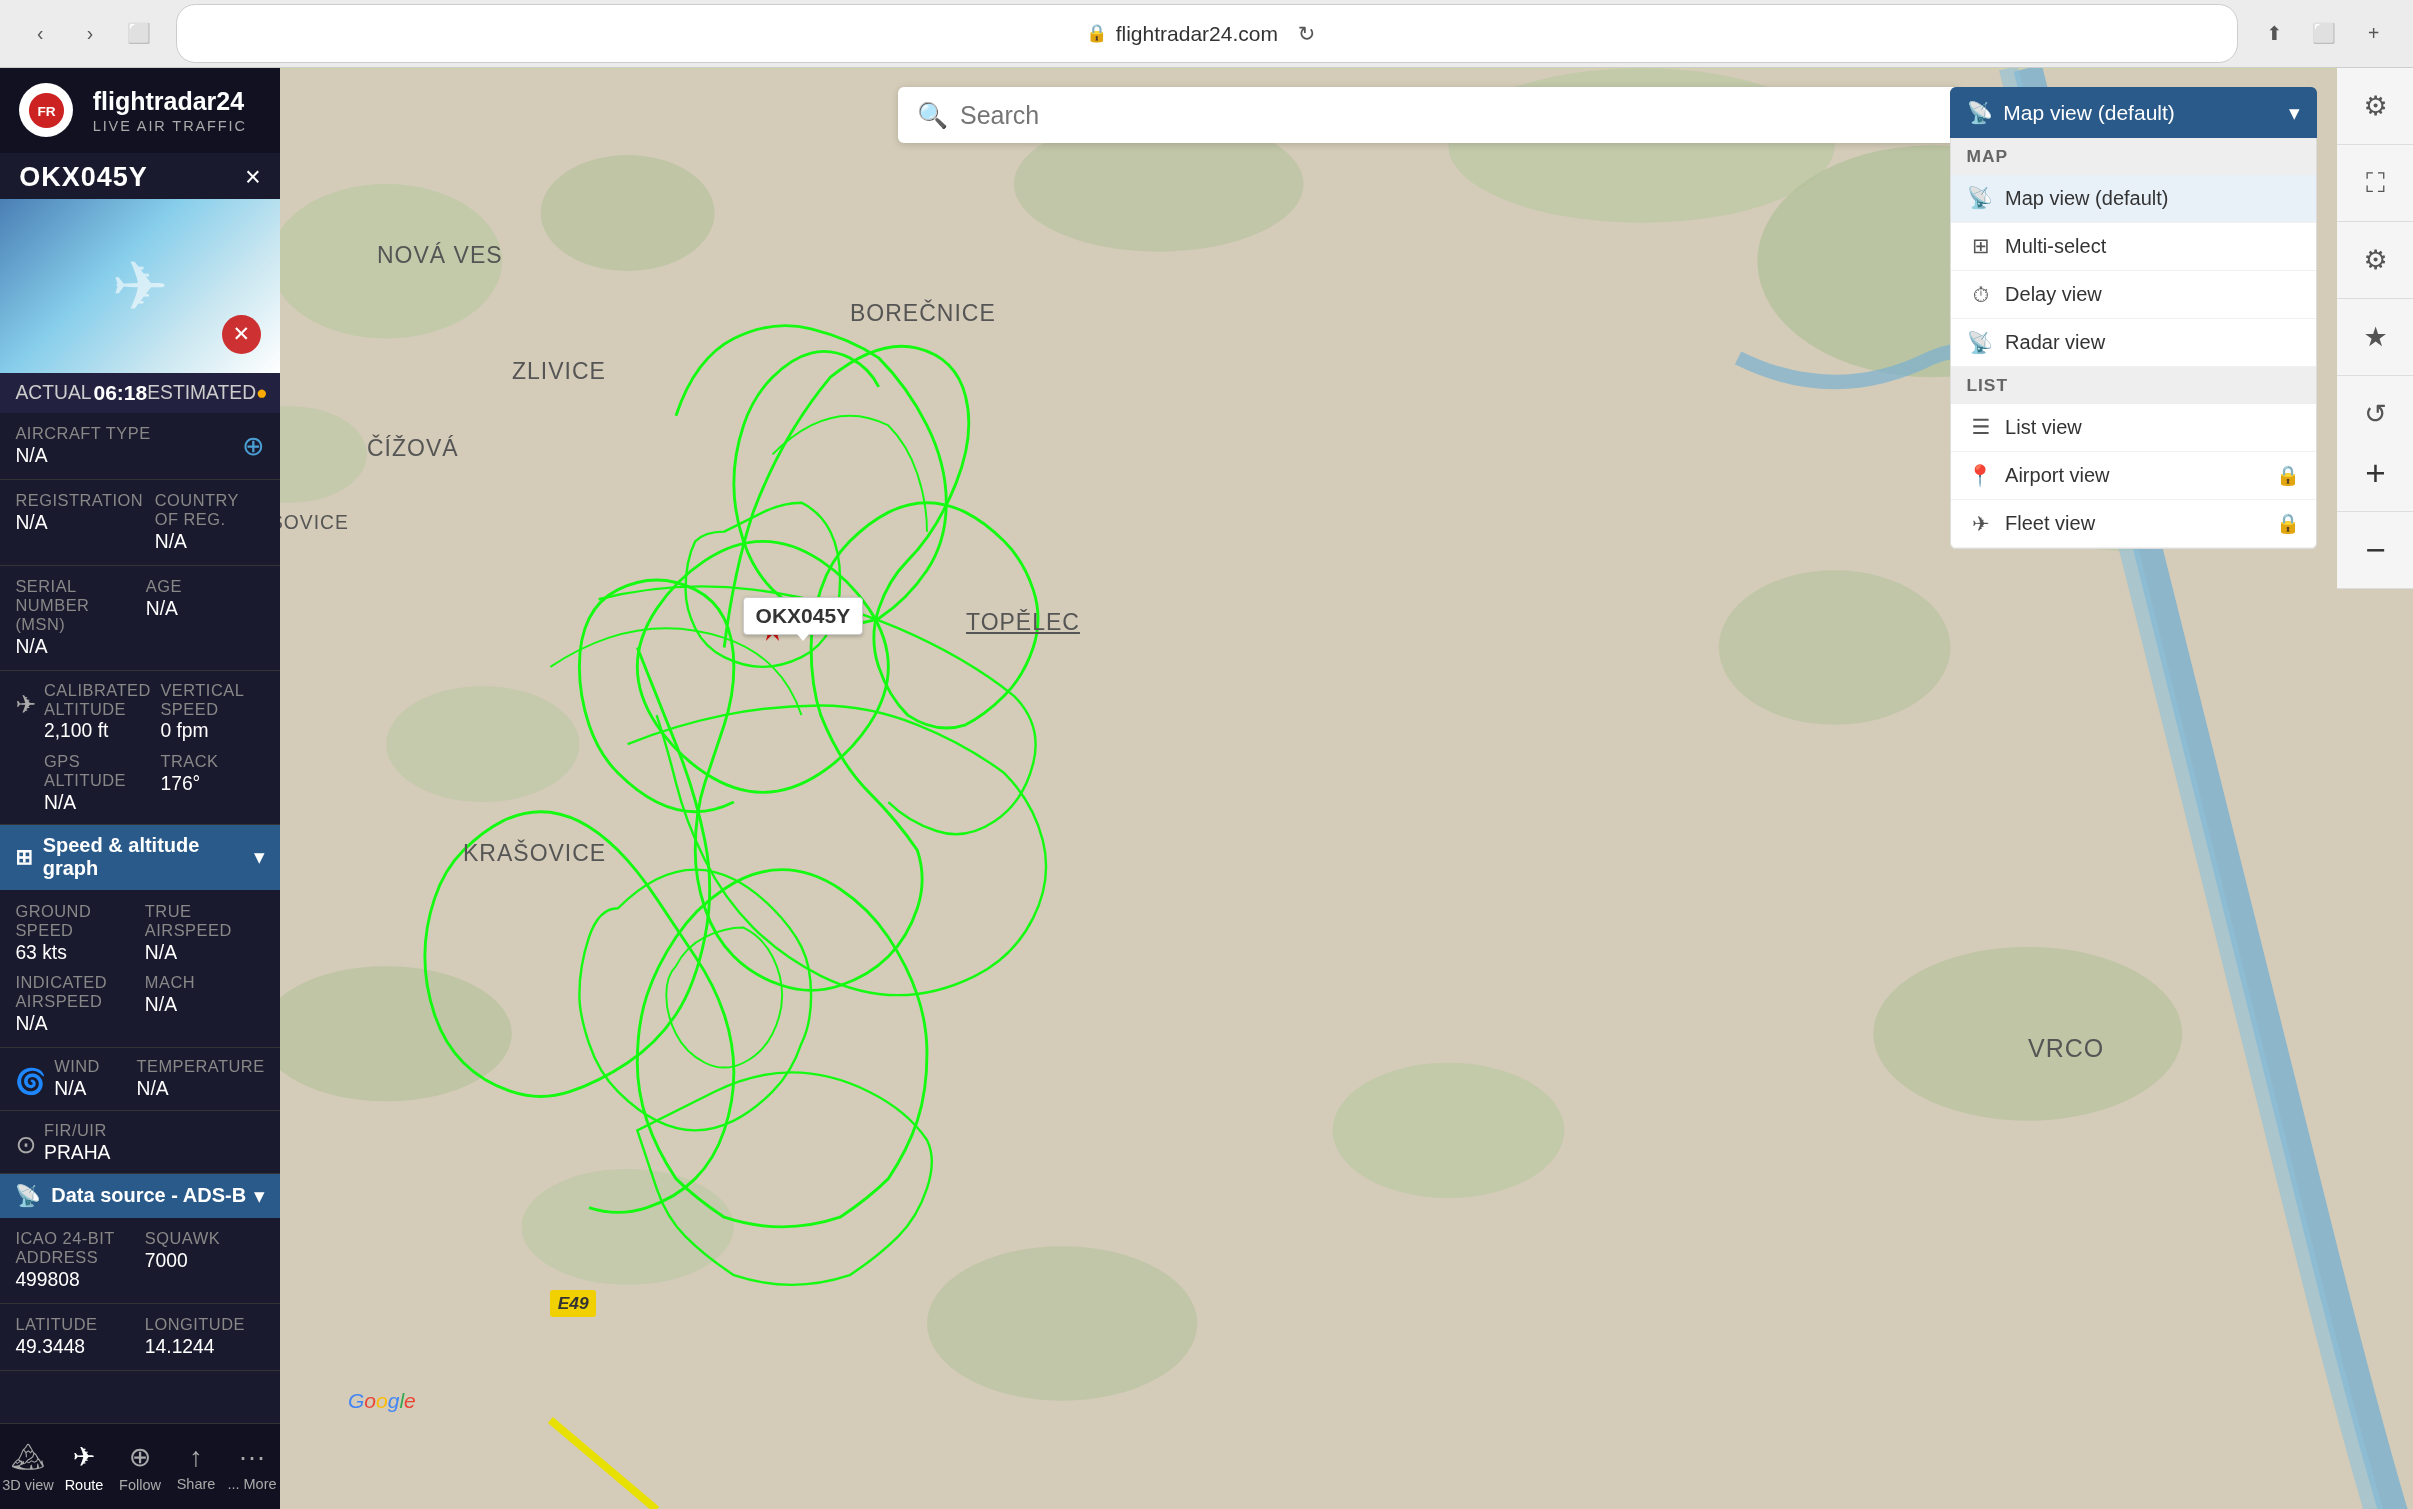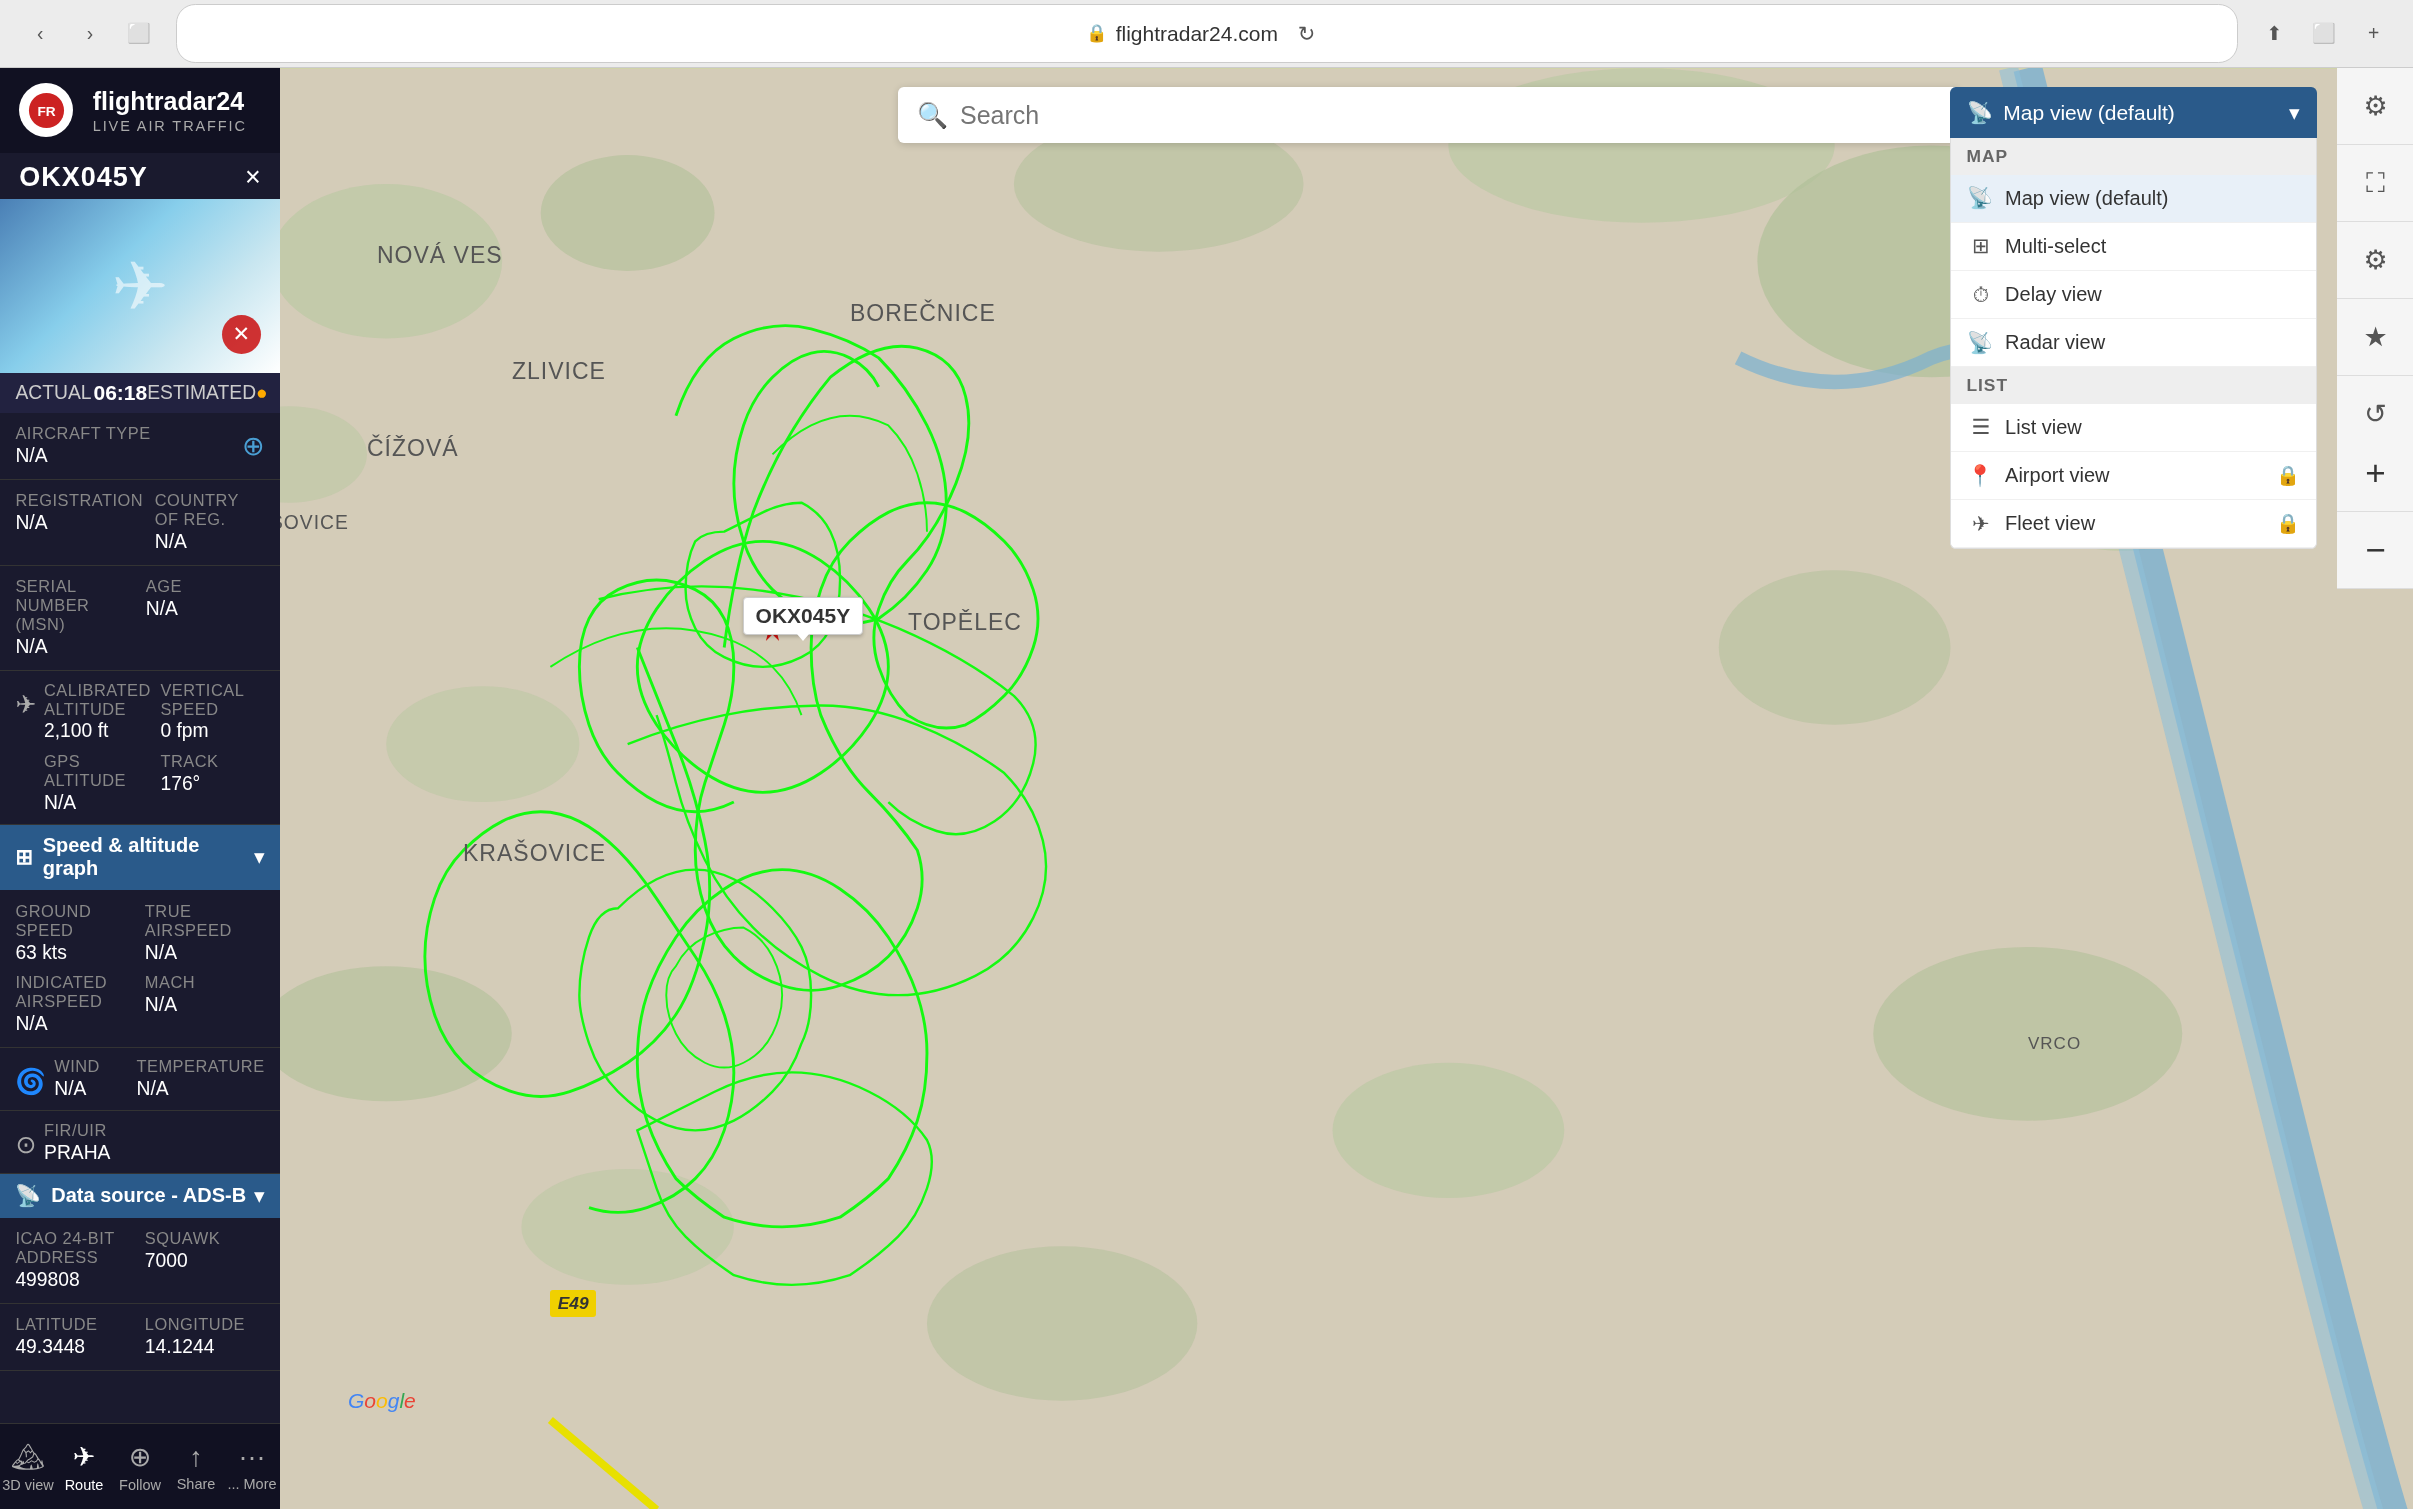--- a/index.html
+++ b/index.html
@@ -299,25 +299,25 @@
 
         <path d="M 640 870 Q 660 850 680 840 Q 700 830 720 830 Q 740 830 760 840 Q 780 850 800 870 Q 820 890 830 910 Q 840 930 840 960 Q 840 990 830 1010 Q 820 1040 800 1060 Q 780 1080 760 1090 Q 740 1100 720 1100 Q 700 1100 680 1090 Q 660 1080 640 1060 Q 620 1040 610 1010 Q 600 980 600 960 Q 600 930 610 900 Q 620 870 640 870 Z" stroke="#00ff00" stroke-width="2.5" fill="none"></path>
         <path d="M 700 930 Q 710 910 730 900 Q 750 890 770 890 Q 790 900 800 920 Q 810 940 810 960 Q 810 980 800 1000 Q 790 1020 770 1030 Q 750 1040 730 1030 Q 710 1020 700 1000 Q 690 980 690 960 Q 690 940 700 930 Z" stroke="#00ff00" stroke-width="2" fill="none"></path>
         <path d="M 660 1100 Q 700 1080 740 1060 Q 780 1040 820 1040 Q 860 1040 900 1060 Q 940 1080 960 1110 Q 970 1130 960 1160 Q 950 1190 930 1210 Q 910 1230 880 1250 Q 850 1260 820 1260 Q 790 1260 760 1250 Q 730 1230 710 1210 Q 690 1190 680 1160 Q 670 1130 660 1100 Z" stroke="#00ff00" stroke-width="2.5" fill="none"></path>
       </g>
     </svg>
 
     <div class="map-label" style="top: 174px; left: 377px;">NOVÁ VES</div>
     <div class="map-label" style="top: 290px; left: 512px;">ZLIVICE</div>
     <div class="map-label" style="top: 232px; left: 850px;">BOREČNICE</div>
-    <div class="map-label" style="top: 541px; left: 908px;">TOPĚLEC</div>
+    <div class="map-label" style="top: 541px; left: 966px; text-decoration: underline;">TOPĚLEC</div>
     <div class="map-label" style="top: 772px; left: 463px;">KRAŠOVICE</div>
     <div class="map-label" style="top: 367px; left: 367px;">Čížová</div>
     <div class="map-label" style="top: 444px; left: 270px; font-size:19.3px;">ŠOVICE</div>
-    <div class="map-label" style="top: 966px; left: 2028px; font-size:17px;">Vrco</div>
+    <div class="map-label" style="top: 966px; left: 2028px; font-size:25px;">Vrco</div>
 
     <div style="position:absolute; bottom:193px; left:550px; background:#f0d000; color:#333; font-size:17.4px; font-weight:700; padding:2.9px 7.7px; border-radius:2.9px; z-index:15;font-style:italic;">E49</div>
 
     <div class="aircraft-tooltip">OKX045Y</div>
 
   </div>
 
   <div class="sidebar">
 
     <div class="sidebar-header">

